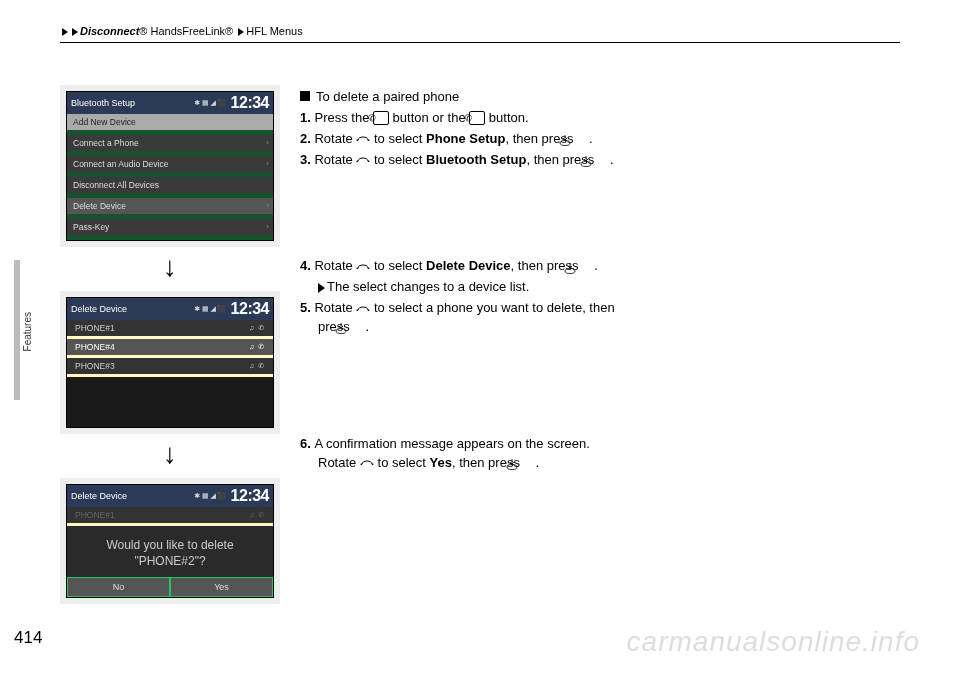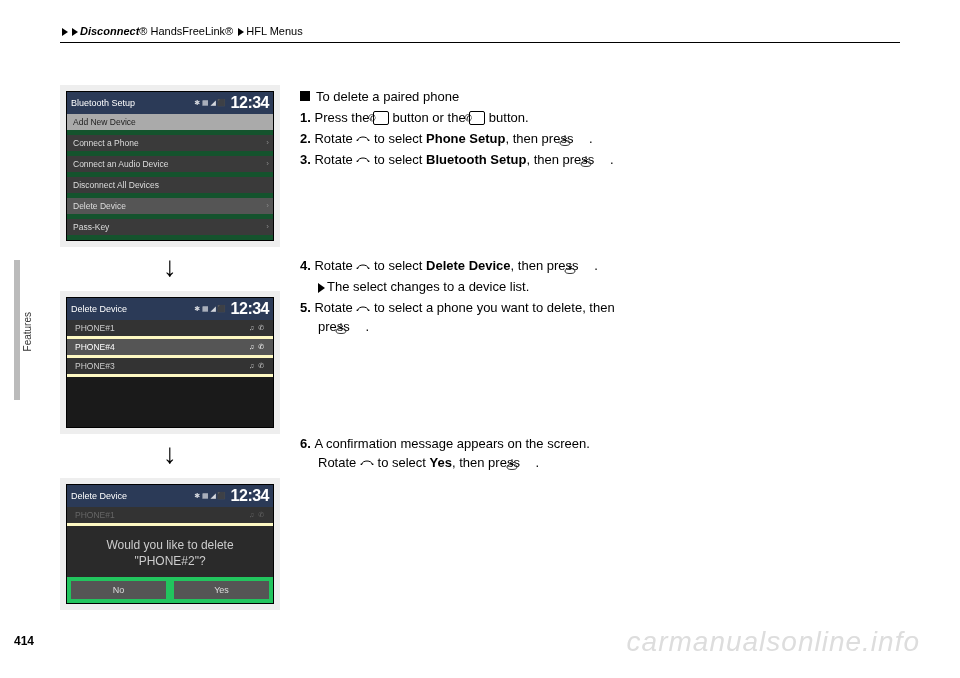--- a/index.html
+++ b/index.html
@@ -16,42 +16,42 @@
     top: 25px; left: 60px; right: 60px;
     font-size: 11px;
     font-weight: bold;
     font-style: italic;
   }
   .header-path .sep { font-style: normal; display:inline-block; width:0; height:0; border-top:4px solid transparent; border-bottom:4px solid transparent; border-left:6px solid #000; margin:0 2px; vertical-align:middle;}
   .header-path .regular { font-style: normal; font-weight: normal; }
   .header-rule { position:absolute; top:42px; left:60px; right:60px; border-top:1px solid #000;}
   .side-tab { position:absolute; left:22px; top:312px; writing-mode: vertical-rl; transform: rotate(180deg); font-size:10px; color:#333;}
   .side-bar { position:absolute; left:14px; top:260px; width:6px; height:140px; background:#bbb;}
-  .page-num { position:absolute; left:14px; bottom:30px; font-size:12px; font-weight:bold;}
+  .page-num { position:absolute; left:14px; bottom:30px; font-size:17px; font-weight:normal;}
   .watermark { position:absolute; right:40px; bottom:20px; font-size:28px; color:#ddd; font-style:italic; letter-spacing:1px;}
 
   .screens { position:absolute; left:60px; top:85px; width:220px; }
   .screen-frame { background:#eee; padding:6px; margin-bottom:4px;}
   .screen { background:#000; border:1px solid #000; }
   .titlebar { display:flex; align-items:center; justify-content:space-between; background:#2b3a57; color:#fff; font-size:9px; padding:2px 4px;}
   .titlebar .time { font-weight:bold; font-size:16px; font-family: Arial; letter-spacing:-0.5px;}
   .titlebar .status { font-size:7px; opacity:0.8; margin-left:auto; margin-right:4px;}
   .menu-item { background:#3a3a3a; color:#ddd; font-size:8.5px; padding:3px 6px; border-bottom:5px solid #14532d; position:relative;}
   .menu-item.sel { background:#555;}
   .menu-item.light { background:#aaa; color:#222;}
   .menu-item .chev { position:absolute; right:4px; top:3px; font-size:8px; color:#888;}
   .phone-row { background:#333; color:#ccc; font-size:8.5px; padding:3px 8px; border-bottom:3px solid #fef9c3; display:flex; justify-content:space-between; align-items:center;}
   .phone-row.sel { background:#555; color:#fff;}
   .phone-row.dim { color:#666;}
   .phone-icons { font-size:7px; letter-spacing:1px;}
   .blank-area { background:#1a1a1a; height:50px;}
   .confirm-box { background:#2a2a2a; padding:12px 0 0; text-align:center;}
   .confirm-box .msg { color:#ccc; font-size:12px; line-height:1.3; padding-bottom:8px;}
   .confirm-btns { display:flex;}
-  .confirm-btns div { flex:1; background:#555; color:#ddd; font-size:9px; padding:4px 0; border:4px solid #22c55e;}
+  .confirm-btns div { flex:1; background:#555; color:#ddd; font-size:9px; padding:4px 0; border:1px solid #22c55e;}
   .arrow-down { text-align:center; font-size:28px; line-height:1; margin:6px 0 10px;}
 
   .instructions { position:absolute; left:300px; top:88px; width:320px; font-size:13px; line-height:1.45;}
   .section-title { font-weight:normal;text-align:right; }
   .square { display:inline-block; width:10px; height:10px; background:#000; margin-right:6px; vertical-align:baseline;}
   .step { margin-bottom:2px; padding-left:18px; text-indent:-18px;}
   .step .num { font-weight:bold;}
   .btn-icon { display:inline-block; width:16px; height:14px; border:1px solid #000; border-radius:2px; vertical-align:middle; position:relative; font-size:9px; text-align:center; line-height:12px;}
   .rotate-icon { display:inline-block; vertical-align:middle; width:14px; height:10px;}
   .rotate-icon svg { display:block;}

